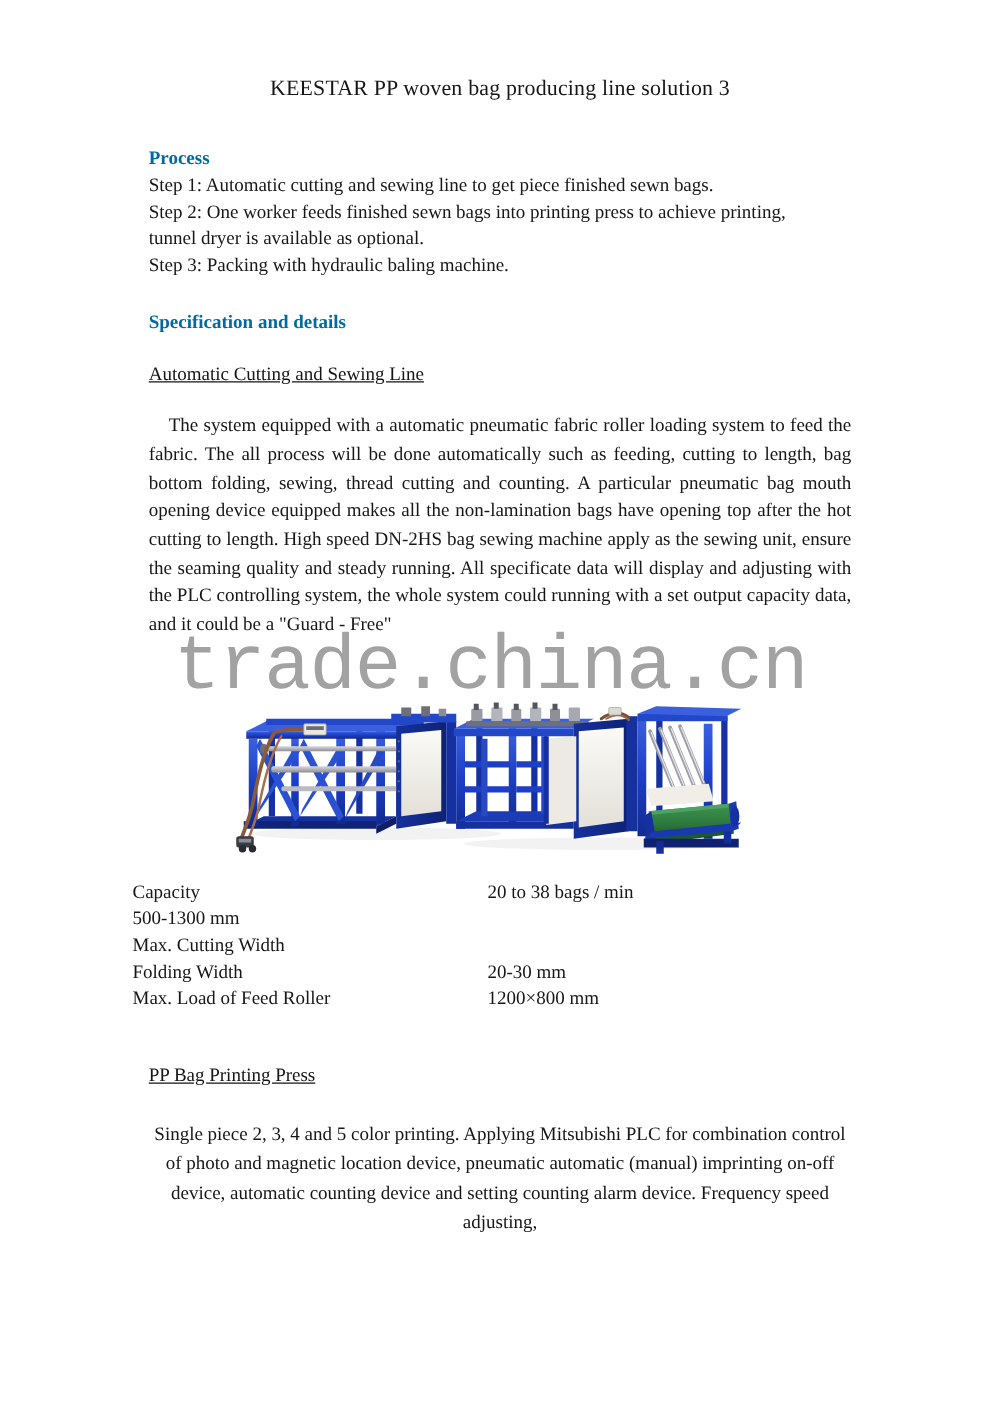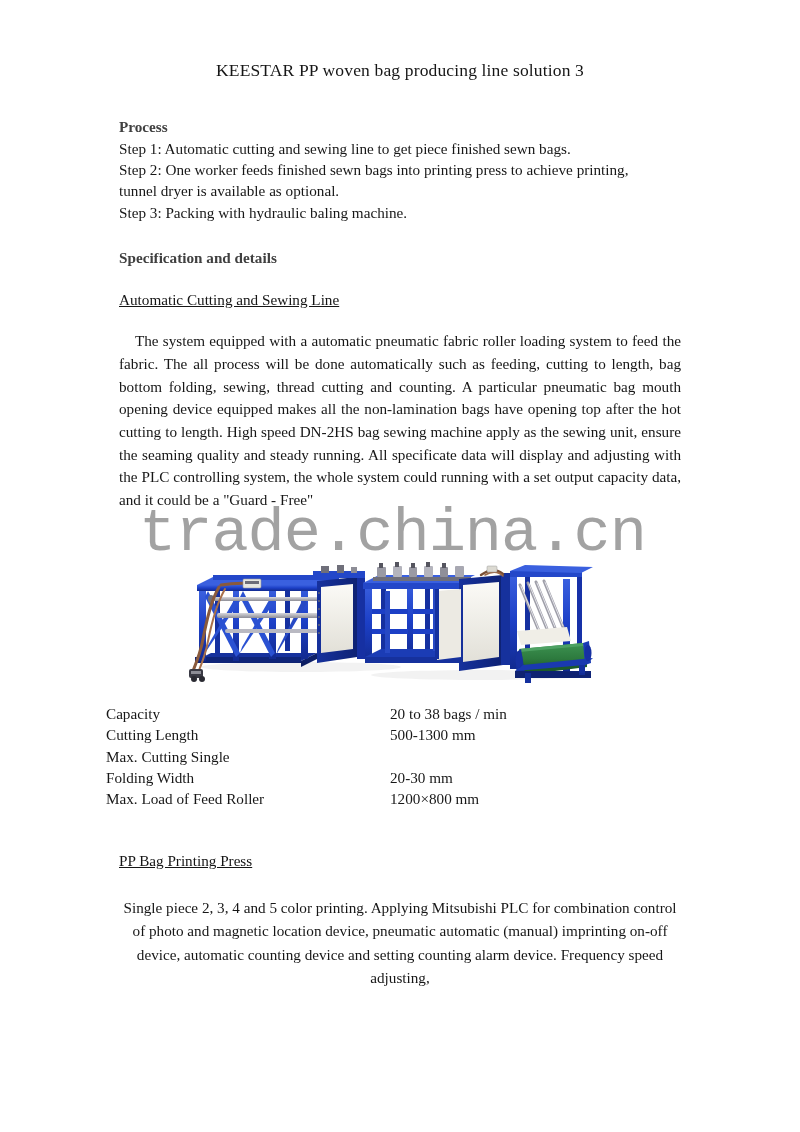--- a/index.html
+++ b/index.html
@@ -60,21 +60,21 @@
     left: 119px;
     top: 116px;
     width: 562px;
   }
 
   .h-bold {
     font-weight: bold;
     font-size: 15.2px;
     line-height: 21.5px;
     margin: 0;
-    color: #404040;
+    color: #0369a1;
   }
   .h-underline {
     text-decoration: underline;
     font-size: 15.2px;
     line-height: 21.5px;
     margin: 0;
     color: #151515;
   }
   .body-line {
     font-size: 15.2px;
@@ -370,25 +370,24 @@
 
     <div id="watermark">trade.china.cn</div>
   </div>
 
   <div id="spec-table">
     <div class="spec-row">
       <div class="spec-label">Capacity</div>
       <div class="spec-value">20 to 38 bags / min</div>
     </div>
     <div class="spec-row">
-      <div class="spec-label">Cutting Length</div>
       <div class="spec-value">500-1300 mm</div>
     </div>
     <div class="spec-row">
-      <div class="spec-label">Max. Cutting Single</div>
+      <div class="spec-label">Max. Cutting Width</div>
     </div>
     <div class="spec-row">
       <div class="spec-label">Folding Width</div>
       <div class="spec-value">20-30 mm</div>
     </div>
     <div class="spec-row">
       <div class="spec-label">Max. Load of Feed Roller</div>
       <div class="spec-value">1200×800 mm</div>
     </div>
   </div>

